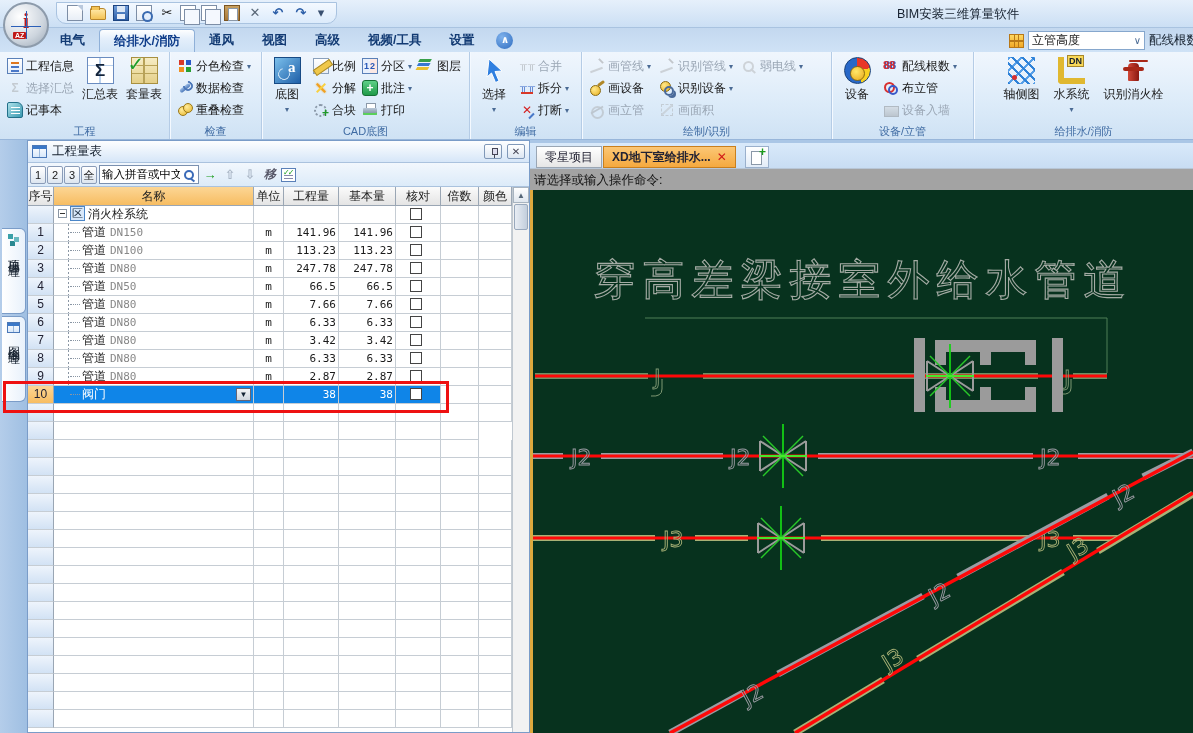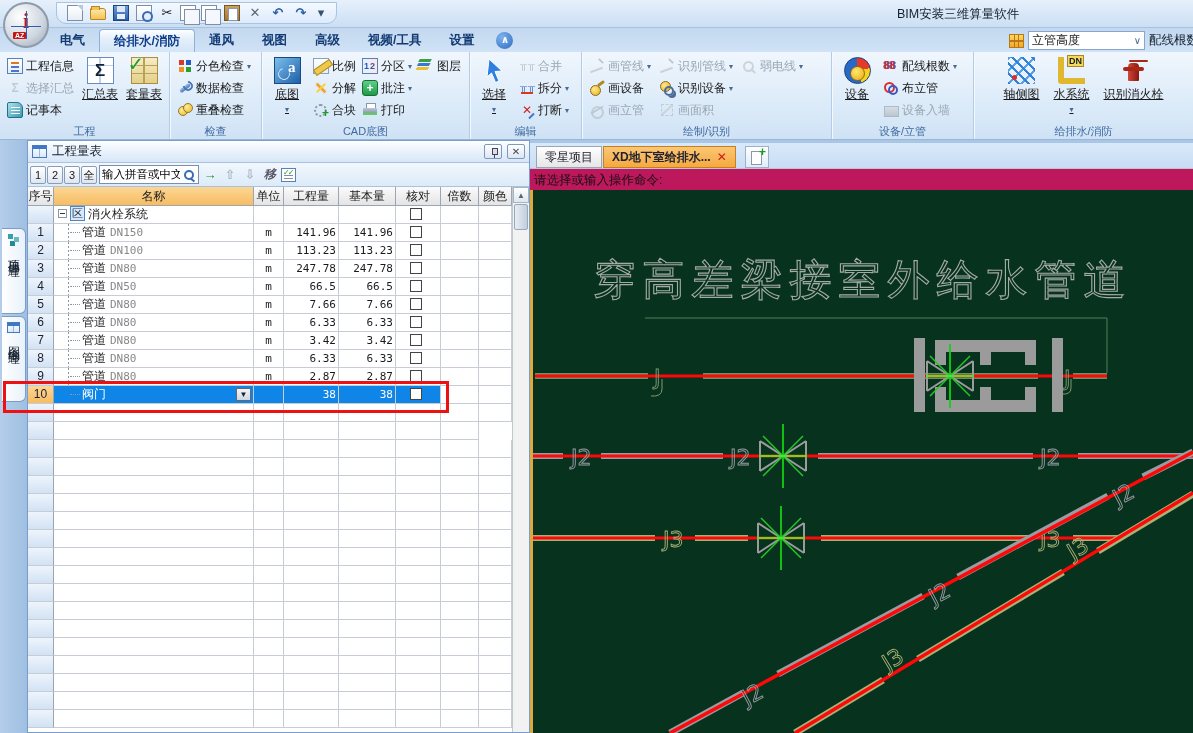--- a/index.html
+++ b/index.html
@@ -62,21 +62,21 @@
     background:linear-gradient(#f0f6fd,#dcebf9 60%,#cfe2f4); border-bottom:1px solid #98b6da; display:flex; }
   .rgroup { height:100%; position:relative; border-right:1px solid #b5cce6; box-shadow:1px 0 0 #f4f9ff; display:flex; flex-direction:column; }
   .rbody { flex:1; display:flex; align-items:flex-start; padding:3px 4px 0; gap:2px; }
   .rlabel { height:15px; text-align:center; font-size:11px; color:#3e6aa2; line-height:14px; }
   .rcol { display:flex; flex-direction:column; justify-content:flex-start; }
   .rbtn-s { display:flex; align-items:center; gap:3px; height:22px; padding:0 3px; border-radius:2px; white-space:nowrap; cursor:default; }
   .rbtn-s .lbl { font-size:12px; color:#1a1a1a; }
   .rbtn-s .dd, .rbtn-b .dd { font-size:8px; color:#4a6a94; }
   .rbtn-s.disabled .lbl { color:#9aa6b4; }
   .rbtn-s.disabled .ic { opacity:.4; filter:grayscale(1); }
-  .rbtn-b { width:47px; display:flex; flex-direction:column; align-items:center; gap:2px; padding-top:2px; border-radius:2px; cursor:default;text-decoration:underline; }
+  .rbtn-b { width:47px; display:flex; flex-direction:column; align-items:center; gap:2px; padding-top:2px; border-radius:2px; cursor:default; }
   .rbtn-b .lbl { font-size:12px; white-space:nowrap; }
   .rbtn-b.wide { width:auto; padding:2px 4px 0; }
 
   .ic { width:16px; height:16px; position:relative; display:inline-block; flex:none; }
   .icb { width:27px; height:27px; position:relative; display:inline-block; flex:none; }
 
   .ic-info { background:linear-gradient(#fff,#e4edfa); border:1px solid #5a80b8; }
   .ic-info::before { content:""; position:absolute; left:3px; top:3px; width:8px; height:2px; background:#e07820; box-shadow:0 4px 0 #4a78c8,0 8px 0 #4a78c8; }
   .ic-sigma-s::after { content:"Σ"; position:absolute; inset:0; text-align:center; font-size:12px; font-weight:bold; color:#8a96a6; line-height:16px; }
   .ic-note { background:linear-gradient(135deg,#aee2ea,#3898b0); border:1px solid #22708a; border-radius:2px 6px 2px 2px; }
@@ -206,21 +206,21 @@
   
   .right-panel { position:absolute; left:530px; top:0; width:663px; height:593px; }
   .ctabbar { position:absolute; left:0; top:3px; width:100%; height:25px; background:linear-gradient(#d9e9fa,#c8ddf3); display:flex; align-items:flex-end; padding-left:6px; gap:1px; }
   .ctab { height:22px; padding:3px 8px; font-size:12px; background:linear-gradient(#ffffff,#e6e6e6); border:1px solid #9aa6b4; color:#223; display:flex; align-items:center; gap:6px; white-space:nowrap; }
   .ctab.active { background:linear-gradient(#fbc775,#f5a93f); border-color:#c87f1e; font-weight:bold; }
   .ctab .x { display:none; color:#d01818; font-weight:bold; font-size:12px; }
   .ctab.active .x { display:inline; }
   .newtab { width:24px; height:22px; background:linear-gradient(#fff,#e2ecf8); border:1px solid #9ab0cc; position:relative; margin-left:3px; }
   .newtab::before { content:""; position:absolute; left:5px; top:4px; width:9px; height:12px; background:#fff; border:1px solid #8a98a8; }
   .newtab::after { content:"+"; position:absolute; right:2px; top:-2px; color:#1a9c1a; font-weight:bold; font-size:12px; }
-  .cmdbar { position:absolute; left:0; top:28px; width:100%; height:22px; background:#be185d; border-top:1px solid #b8c6d6; font-size:12.5px; color:#101010; padding:3px 0 0 4px; }
+  .cmdbar { position:absolute; left:0; top:28px; width:100%; height:22px; background:#a3a3a3; border-top:1px solid #b8c6d6; font-size:12.5px; color:#101010; padding:3px 0 0 4px; }
   .canvas-wrap { position:absolute; left:0; top:50px; width:663px; height:676px; background:#07321e; border-left:3px solid #dca93e; }
   .canvas-wrap svg { display:block; }
 
   
   .anno-box { position:absolute; left:3px; top:381px; width:446px; height:32px; border:3px solid #ee1111; z-index:60; pointer-events:none; }
 
   .cadtext { font-family:"DejaVu Sans","Liberation Sans",sans-serif; }
 </style>
 </head>
 <body>

